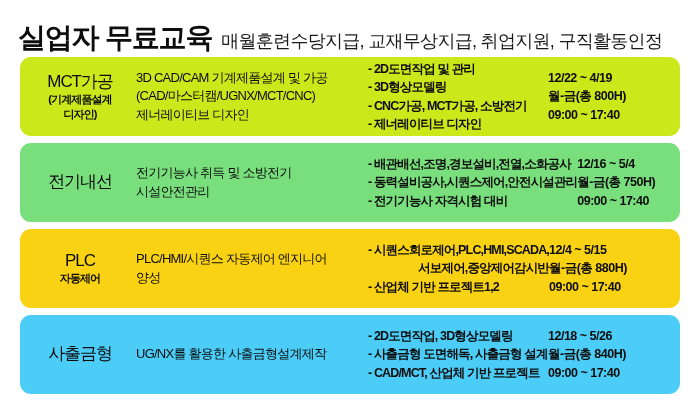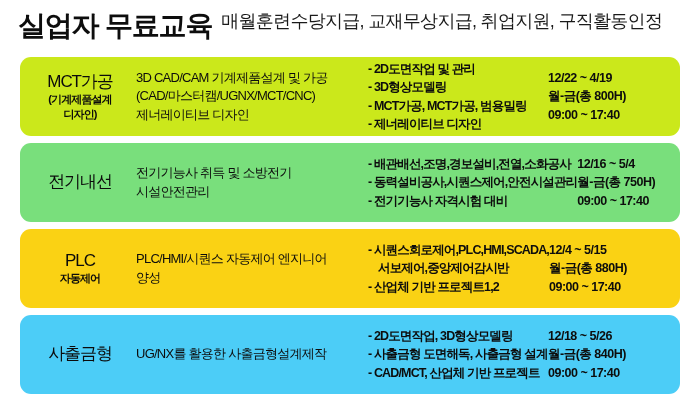--- a/index.html
+++ b/index.html
@@ -17,20 +17,21 @@
   }
 
   
   .header {
     position: absolute;
     left: 18px;
     top: 12px;
     width: 670px;
     height: 40px;
     display: flex;
+    align-items: flex-end;
     gap: 9px;
   }
   .header-title {
     font-size: 28px;
     font-weight: 700;
     letter-spacing: -1.2px;
     line-height: 1;
     color: #0d0d0d;
     white-space: nowrap;
   }
@@ -112,21 +113,21 @@
   }
   .col-curric .c-line {
     display: block;
     font-size: 12.5px;
     font-weight: 600;
     letter-spacing: -0.85px;
     line-height: 1.45;
     color: #0d0d0d;
     white-space: nowrap;
   }
-  .col-curric .c-line.indent { padding-left: 10px; }
+  .col-curric .c-line.indent { padding-left: 10px; text-align: right; }
 
   .col-schedule {
     flex: 0 0 124px;
     text-align: left;
     box-sizing: border-box;
     padding-right: 4px;
   }
   .col-schedule .s-line {
     display: block;
     font-size: 12.5px;
@@ -153,21 +154,21 @@
         <span class="t-sub">디자인)</span>
       </div>
       <div class="col-desc">
         <span class="d-line">3D CAD/CAM 기계제품설계 및 가공</span>
         <span class="d-line">(CAD/마스터캠/UGNX/MCT/CNC)</span>
         <span class="d-line">제너레이티브 디자인</span>
       </div>
       <div class="col-curric">
         <span class="c-line">- 2D도면작업 및 관리</span>
         <span class="c-line">- 3D형상모델링</span>
-        <span class="c-line">- MCT가공, MCT가공, 범용밀링</span>
+        <span class="c-line">- CNC가공, MCT가공, 소방전기</span>
         <span class="c-line">- 제너레이티브 디자인</span>
       </div>
       <div class="col-schedule">
         <span class="s-line">12/22 ~ 4/19</span>
         <span class="s-line">월-금(총 800H)</span>
         <span class="s-line">09:00 ~ 17:40</span>
       </div>
     </div>
     <div class="course-card" style="background: rgb(121, 223, 124);">
       <div class="col-title">

